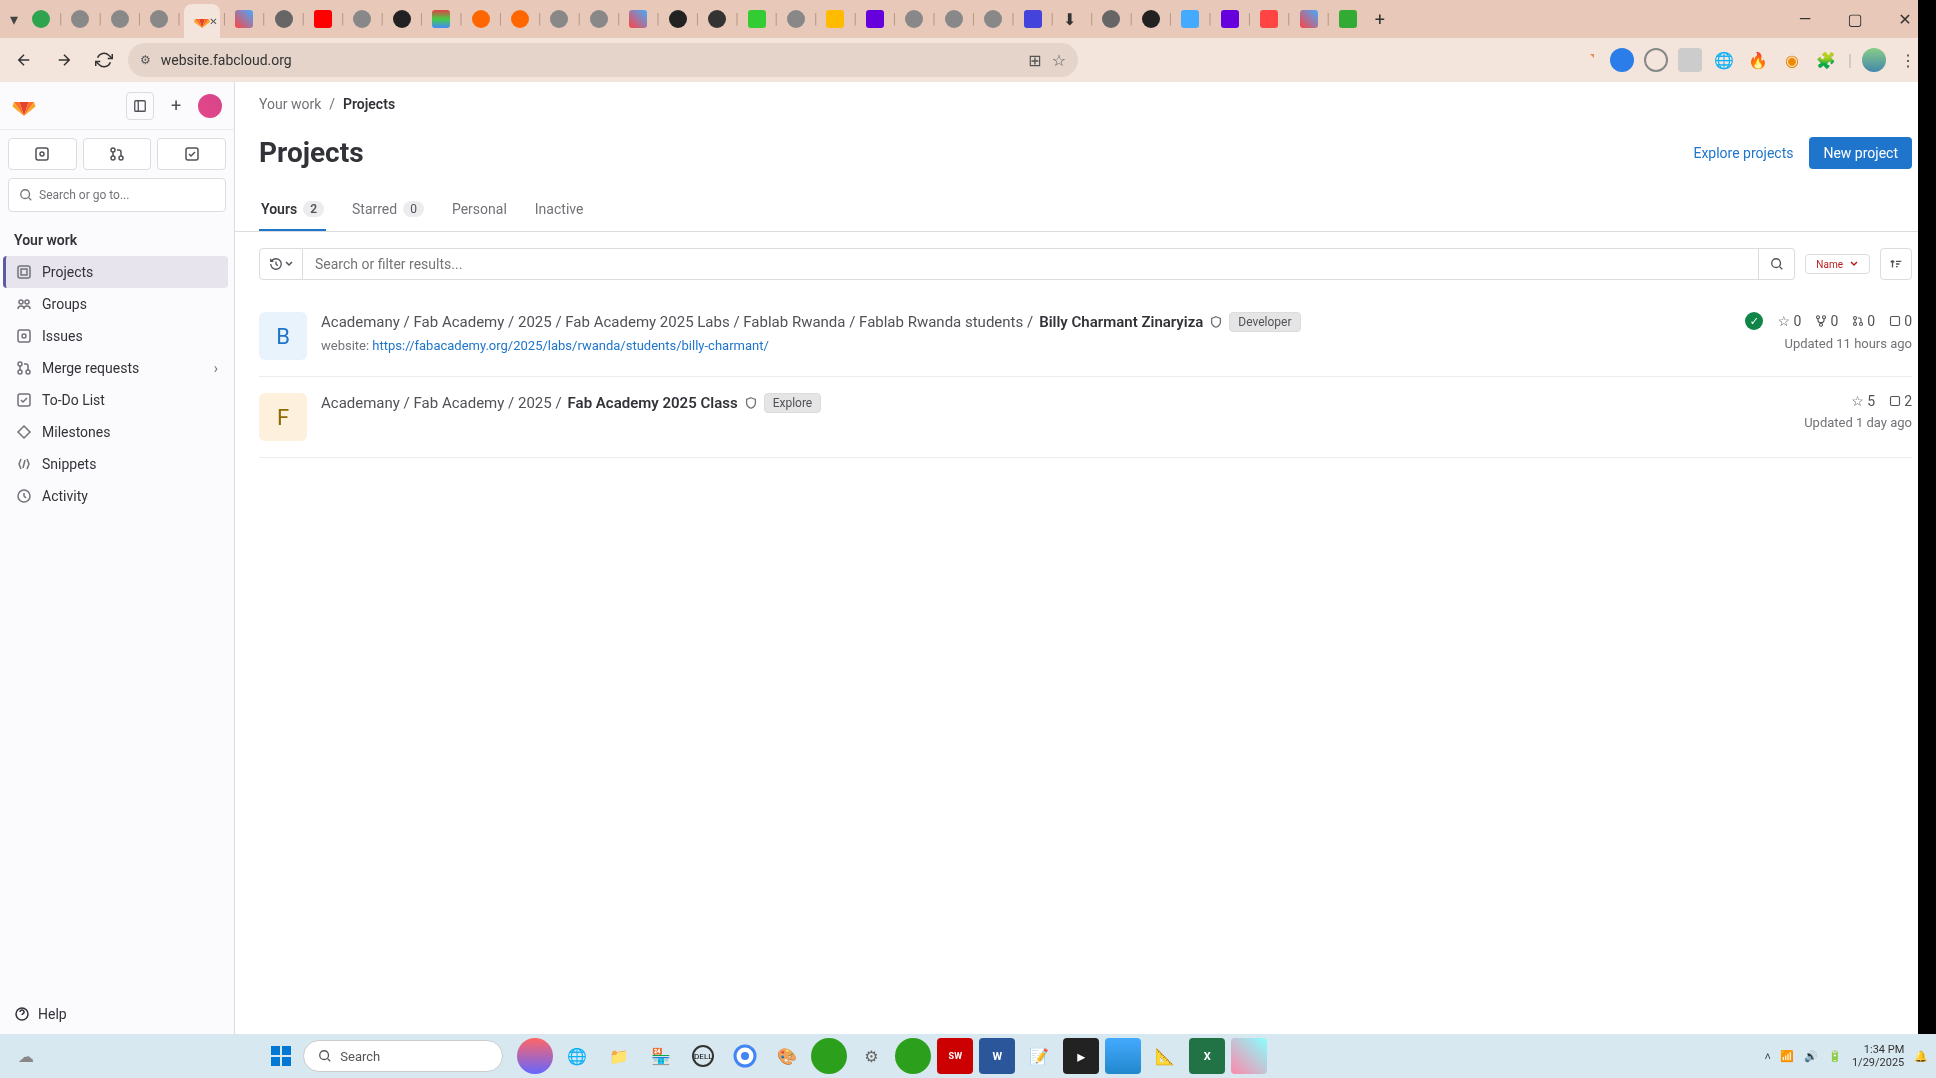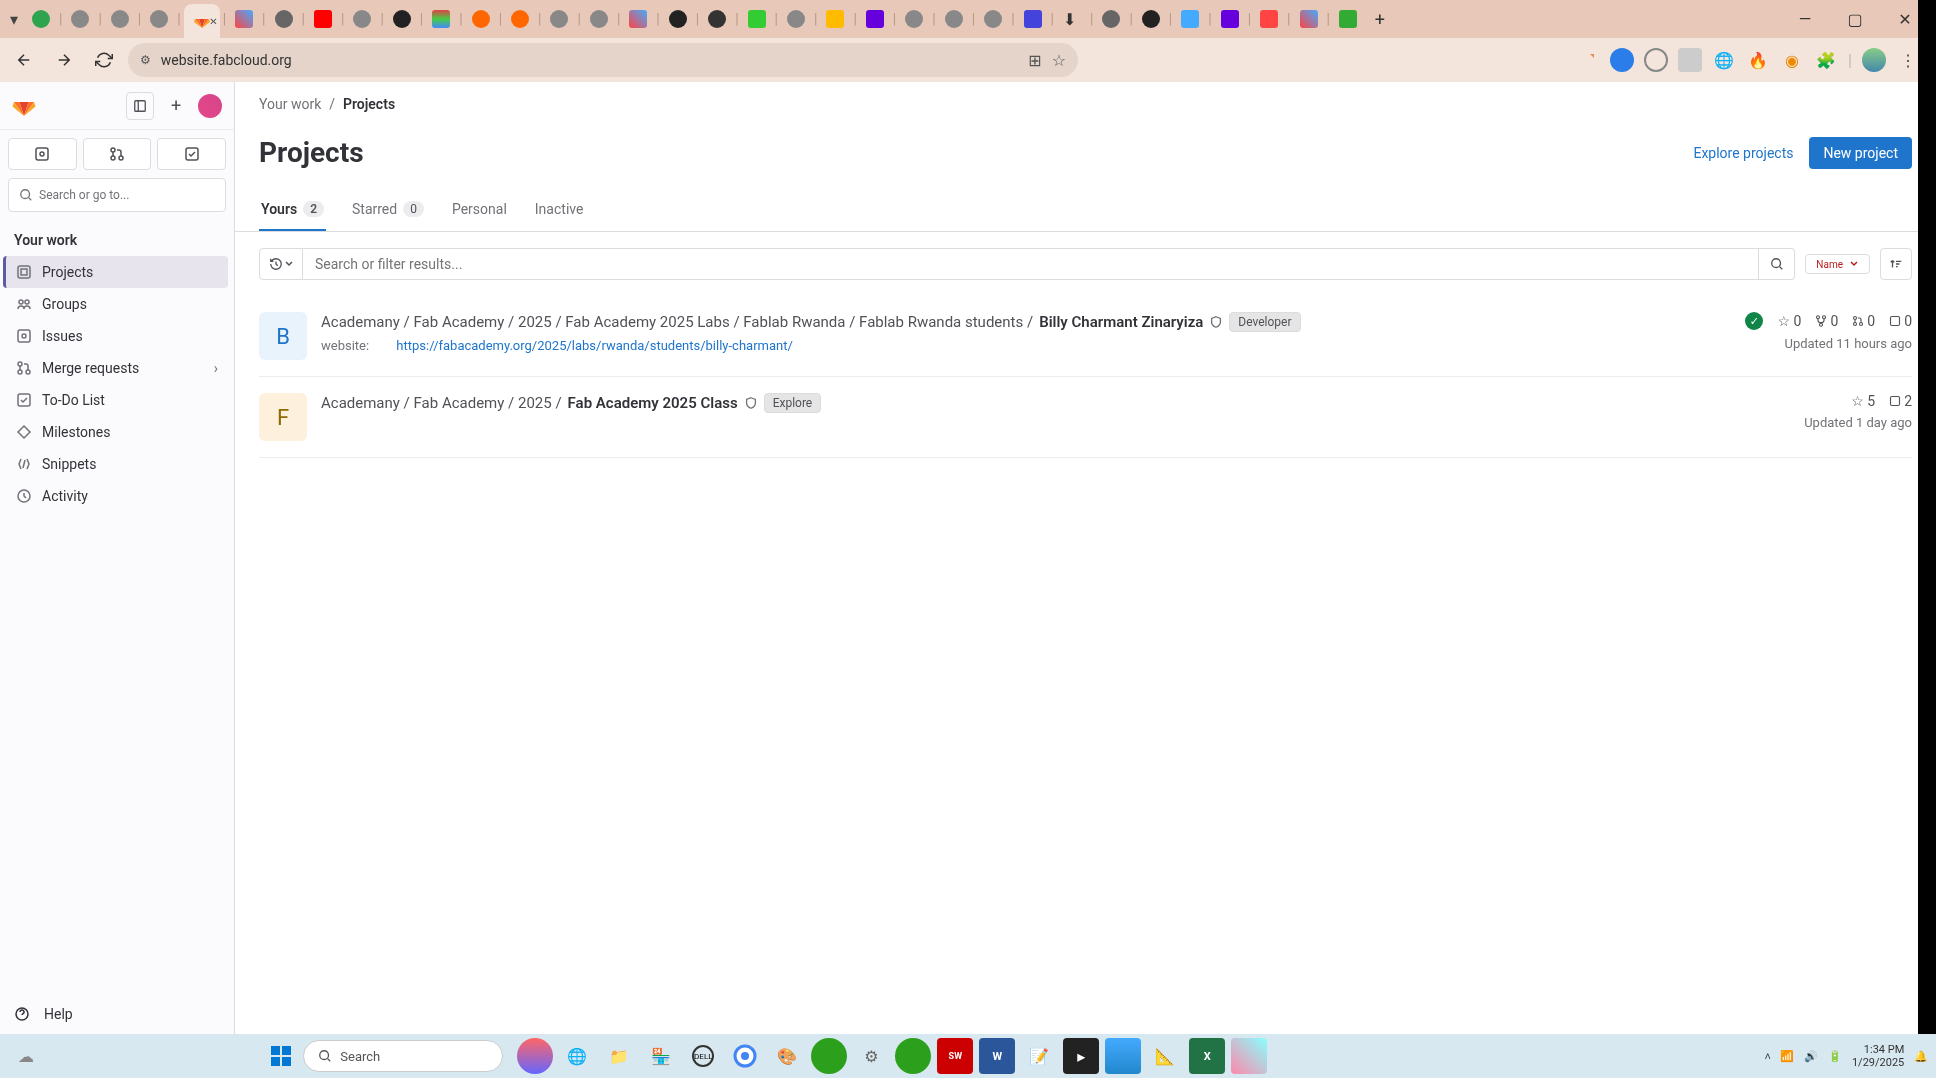--- a/index.html
+++ b/index.html
@@ -40,21 +40,21 @@
 .sb-action { flex: 1; height: 32px; border: 1px solid #dcdcde; border-radius: 4px; display: flex; align-items: center; justify-content: center; cursor: pointer; background: #fff; color: #535158; }
 
 .sb-search { margin: 0 8px 12px; height: 34px; border: 1px solid #dcdcde; border-radius: 4px; display: flex; align-items: center; padding: 0 10px; gap: 6px; background: #fff; color: #737278; font-size: 12px; cursor: text; }
 
 .sb-section-title { padding: 8px 14px; font-weight: 600; font-size: 14px; color: #333238; }
 .sb-items { padding: 0 6px; }
 .sb-item { display: flex; align-items: center; gap: 10px; padding: 8px 10px; border-radius: 4px; font-size: 14px; color: #333238; cursor: pointer; }
 .sb-item.active { background: #e7e4ee; border-left: 3px solid #5b5ba5; margin-left: -3px; }
 .sb-icon { width: 16px; height: 16px; color: #737278; flex-shrink: 0; }
 .sb-chev { margin-left: auto; color: #737278; }
-.sb-help { margin-top: auto; padding: 12px 14px; display: flex; align-items: center; gap: 14px; font-size: 14px; color: #333238; cursor: pointer; }
+.sb-help { margin-top: auto; padding: 12px 14px; display: flex; align-items: center; gap: 8px; font-size: 14px; color: #333238; cursor: pointer; }
 
 
 .main { flex: 1; padding: 0; overflow: hidden; }
 .breadcrumb { padding: 14px 24px; font-size: 14px; color: #737278; display: flex; align-items: center; gap: 8px; }
 .breadcrumb a { color: #737278; text-decoration: none; }
 .breadcrumb .current { font-weight: 600; color: #333238; }
 
 .page-header { display: flex; align-items: center; padding: 10px 24px 20px; }
 .page-title { font-size: 28px; font-weight: 700; color: #333238; }
 .header-actions { margin-left: auto; display: flex; gap: 16px; align-items: center; }
@@ -77,21 +77,21 @@
 
 .project-list { padding: 0 24px; }
 .project-row { display: flex; padding: 16px 0; border-bottom: 1px solid #ececef; gap: 14px; }
 .proj-avatar { width: 48px; height: 48px; border-radius: 6px; display: flex; align-items: center; justify-content: center; font-size: 22px; font-weight: 400; flex-shrink: 0; }
 .proj-main { flex: 1; min-width: 0; }
 .proj-path { font-size: 15px; color: #535158; display: flex; align-items: center; gap: 6px; flex-wrap: wrap; }
 .proj-path .bold { font-weight: 600; color: #333238; }
 .shield-ico { color: #737278; }
 .role-badge { background: #e5e5e5; color: #535158; padding: 2px 8px; border-radius: 4px; font-size: 12px; border: 1px solid #dcdcde; }
 .proj-desc { font-size: 13px; color: #737278; margin-top: 6px; }
-.proj-desc a { color: #1f75cb; text-decoration: none; margin-left: 24px; }
+.proj-desc a { color: #1f75cb; text-decoration: none; }
 .proj-stats { display: flex; flex-direction: column; align-items: flex-end; gap: 6px; }
 .stat-row { display: flex; gap: 14px; align-items: center; }
 .stat { display: flex; align-items: center; gap: 3px; font-size: 14px; color: #535158; }
 .pipeline-ok { width: 18px; height: 18px; border-radius: 50%; background: #108548; display: flex; align-items: center; justify-content: center; color: #fff; font-size: 11px; }
 .updated { font-size: 13px; color: #737278; }
 
 
 .taskbar { position: absolute; bottom: 0; left: 0; right: 0; height: 44px; background: #d8e8f0; display: flex; align-items: center; padding: 0 8px; gap: 4px; }
 .tb-left { display: flex; align-items: center; gap: 8px; }
 .tb-search { display: flex; align-items: center; background: #fff; border-radius: 18px; height: 32px; padding: 13px 14px; gap: 8px; width: 200px; border: 1px solid #ccc; }

